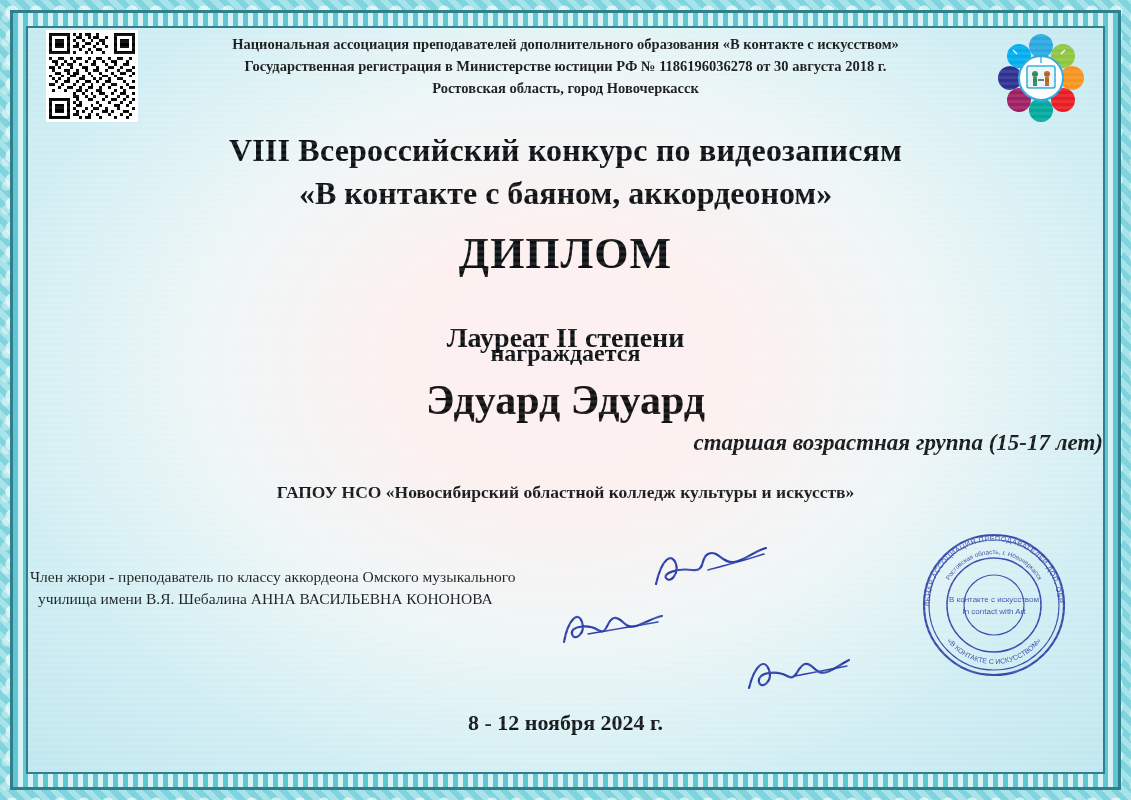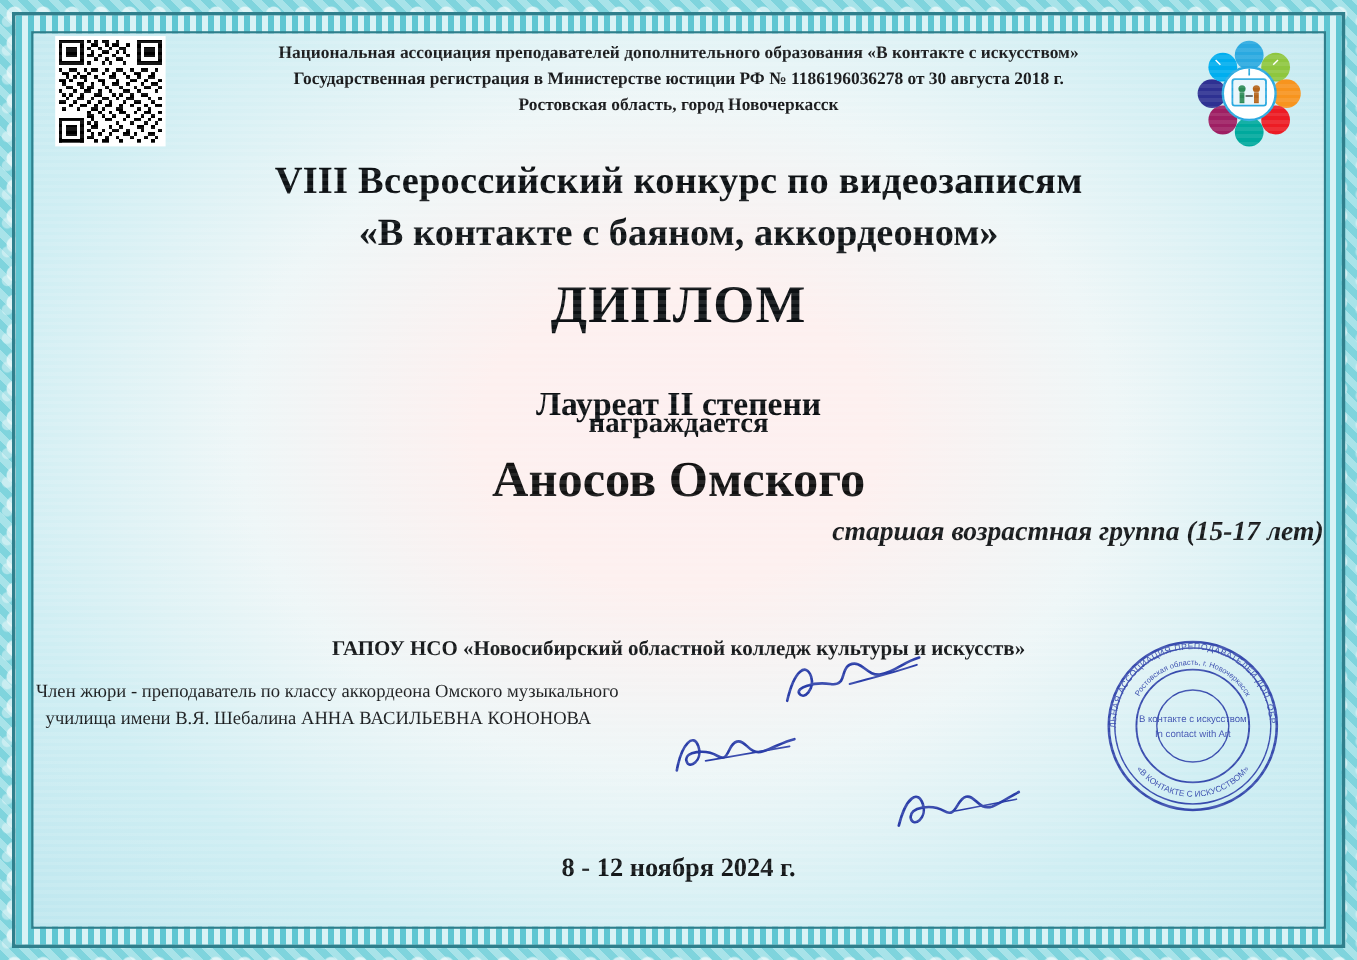--- a/index.html
+++ b/index.html
@@ -185,21 +185,20 @@
     color: #15181a;
   }
   .org {
     position: absolute;
     left: 0; right: 0;
     top: 454px;
     text-align: center;
     font-size: 17.5px;
     font-weight: bold;
     color: #15181a;
-    margin-top: 48px;
   }
 
   
   .jury {
     position: absolute;
     left: 2px;
     top: 518px;
     width: 730px;
   }
   .jury-item {
@@ -483,21 +482,21 @@
       </div>
 
       <div class="titleblock">
         <div class="title1">VIII Всероссийский конкурс по видеозаписям</div>
         <div class="title2">«В контакте с баяном, аккордеоном»</div>
       </div>
 
       <div class="diplom">ДИПЛОМ</div>
       <div class="degree">Лауреат II степени</div>
       <div class="awarded">награждается</div>
-      <div class="winner">Аносов Омского</div>
+      <div class="winner">Эдуард Эдуард</div>
       <div class="agegroup">старшая возрастная группа (15-17 лет)</div>
       <div class="org">ГАПОУ НСО «Новосибирский областной колледж культуры и искусств»</div>
 
       <div class="jury">
         <div class="jury-item">
         </div>
         <div class="jury-item">
           <div class="l1">Член жюри - преподаватель по классу аккордеона Омского музыкального</div>
           <div class="l2">училища имени В.Я. Шебалина АННА ВАСИЛЬЕВНА КОНОНОВА</div>
         </div>

